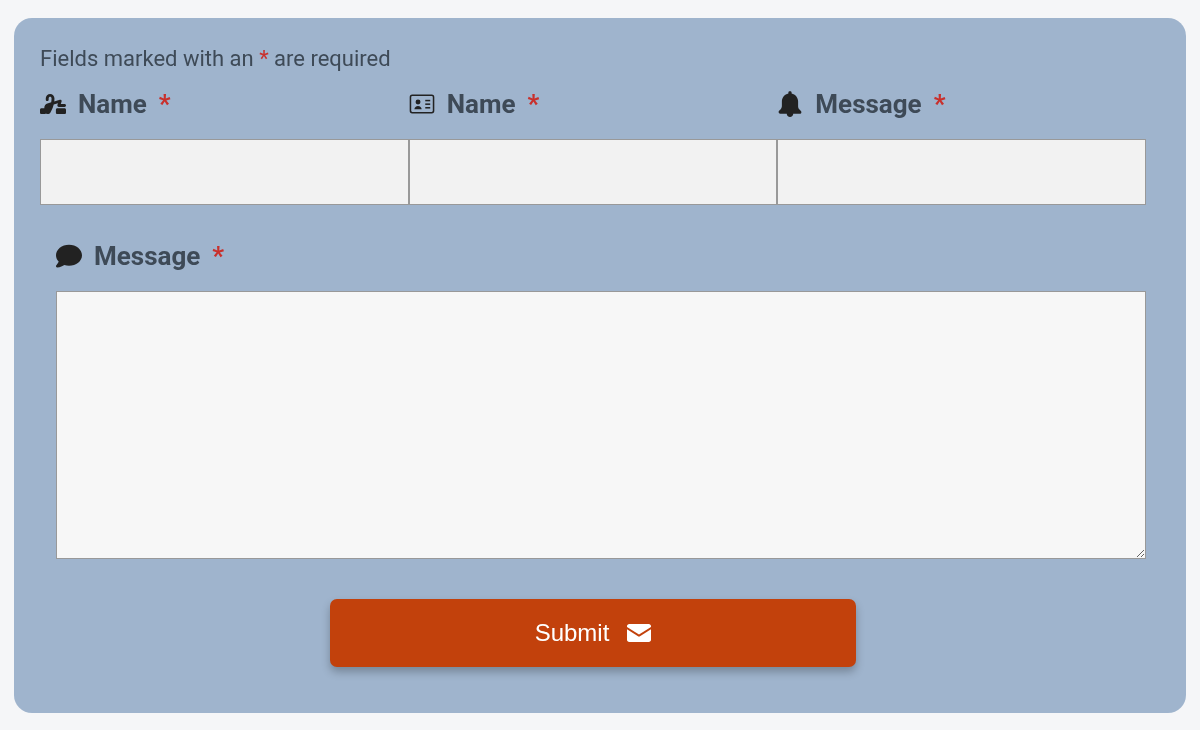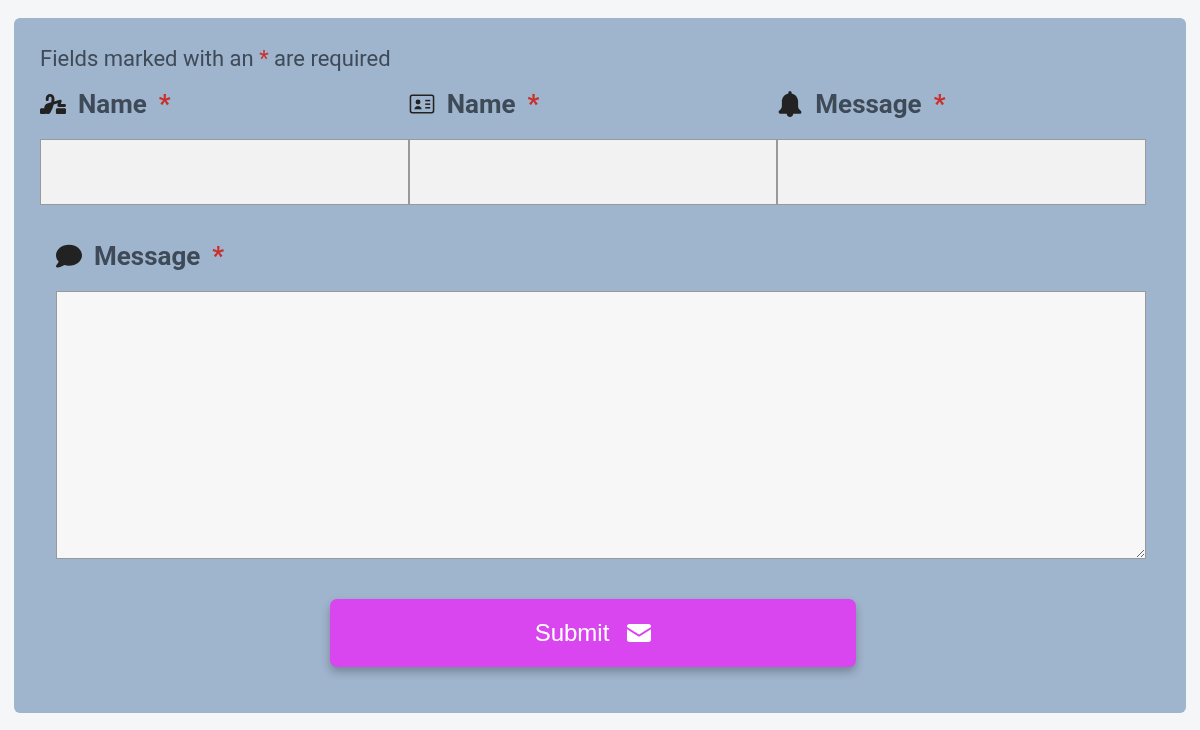--- a/index.html
+++ b/index.html
@@ -3,21 +3,21 @@
   <meta charset="utf-8">
   <style>
     * { box-sizing: border-box; margin: 0; padding: 0; }
     body {
       font-family: -apple-system, BlinkMacSystemFont, "Segoe UI", Roboto, Helvetica, Arial, sans-serif;
       background: #f5f6f8;
       padding: 18px 14px;
     }
     .panel {
       background: #9fb4cd;
-      border-radius: 6px;
+      border-radius: 18px;
       padding: 28px 40px 46px 26px;
       width: 100%;
       max-width: 1172px;
       margin: 0 auto;
     }
     .note {
       font-size: 22px;
       color: #3e4a57;
       margin-bottom: 18px;
     }
@@ -64,21 +64,21 @@
     .message-block { margin-bottom: 36px; margin-left: 16px; }
     .submit-wrap { text-align: center; }
     .submit-btn {
       display: inline-flex;
       align-items: center;
       justify-content: center;
       gap: 18px;
       width: 526px;
       max-width: 100%;
       height: 68px;
-      background: #d946ef;
+      background: #c2410c;
       color: #fff;
       border: none;
       border-radius: 7px;
       font-size: 24px;
       cursor: pointer;
       box-shadow: 0 5px 8px rgba(0,0,0,0.25);
     }
   </style>
 </head>
 <body>

